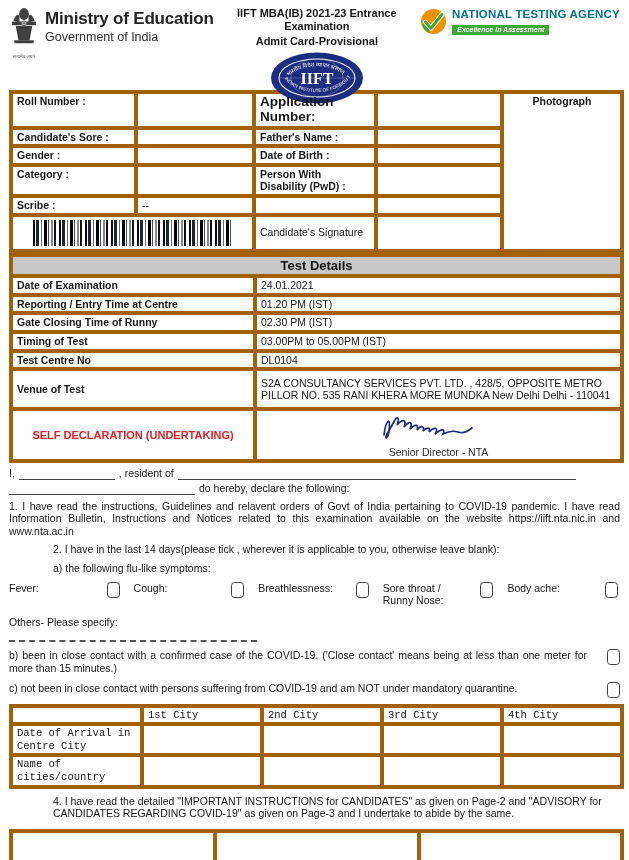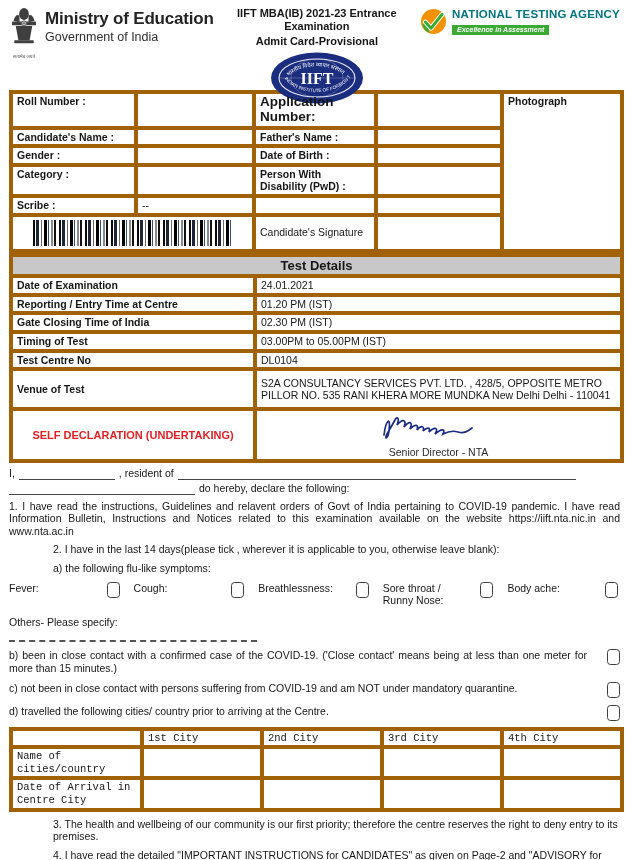--- a/index.html
+++ b/index.html
@@ -32,21 +32,21 @@
   table { border-collapse:collapse; width:611px; table-layout:fixed; }
   td { border:4px solid #a16207; padding:1px 4px; vertical-align:top; font-size:10.5px; overflow:hidden; }
   .lbl { font-weight:bold; }
 
   
   .cand td { height:16px; }
   .cand tr.r1 td { height:18px; }
   .cand tr.r4 td { height:24px; }
   .cand tr.r6 td { height:32px; }
   .appnum { font-size:13.5px; font-weight:bold; line-height:1.1; }
-  .photo { font-weight:bold; vertical-align:top; }
+  .photo { text-align:center; font-weight:bold; vertical-align:top; }
   .bc-cell { text-align:center; vertical-align:middle; }
   .barcode {
     width:200px; height:26px; margin:2px auto;
     background:repeating-linear-gradient(90deg,
       #0a0a0a 0 2px, #fff 2px 3px, #1d2435 3px 6px, #fff 6px 8px,
       #6b6b6b 8px 9px, #fff 9px 11px, #000 11px 14px, #fff 14px 15px,
       #35506b 15px 16px, #fff 16px 18px, #8a8a8a 18px 20px, #fff 20px 21px,
       #111 21px 23px, #fff 23px 26px);
   }
   .sig-lbl { vertical-align:middle; font-weight:normal; }
@@ -165,21 +165,21 @@
         <tr class="r1">
       <td class="lbl">Roll Number :</td>
       <td></td>
       <td class="appnum">Application Number:</td>
       <td></td>
       <td class="photo" rowspan="6">
         <span>Photograph</span>
       </td>
     </tr>
     <tr>
-      <td class="lbl">Candidate's Name :</td>
+      <td class="lbl">Candidate's Sore :</td>
       <td></td>
       <td class="lbl">Father's Name :</td>
       <td></td>
     </tr>
     <tr>
       <td class="lbl">Gender :</td>
       <td></td>
       <td class="lbl">Date of Birth :</td>
       <td></td>
     </tr>
@@ -216,21 +216,21 @@
         </tr>
     <tr>
       <td class="lbl">Date of Examination</td>
       <td>24.01.2021</td>
     </tr>
     <tr>
       <td class="lbl">Reporting / Entry Time at Centre</td>
       <td>01.20 PM (IST)</td>
     </tr>
     <tr>
-      <td class="lbl">Gate Closing Time of India</td>
+      <td class="lbl">Gate Closing Time of Runny</td>
       <td>02.30 PM (IST)</td>
     </tr>
     <tr>
       <td class="lbl">Timing of Test</td>
       <td>03.00PM to 05.00PM (IST)</td>
     </tr>
     <tr>
       <td class="lbl">Test Centre No</td>
       <td>DL0104</td>
     </tr>
@@ -289,61 +289,56 @@
 
     <div class="others">Others- Please specify:</div>
     <div class="dashline"></div>
 
     <div class="bcd">
       <div class="txt">b) been in close contact with a confirmed case of the COVID-19. ('Close contact' means being at less than one meter for more than 15 minutes.)</div>
       <span class="cb"></span>
     </div>
     <div class="bcd">
       <div class="txt">c) not been in close contact with persons suffering from COVID-19 and am NOT under mandatory quarantine.</div>
-      <span class="cb"></span>
-    </div>
-    <div class="bcd">
-      <div class="txt">d) travelled the following cities/ country prior to arriving at the Centre.</div>
       <span class="cb"></span>
     </div>
 
     <table class="city-tbl">
       <colgroup>
           <col style="width:131px">
           <col style="width:120px">
           <col style="width:120px">
           <col style="width:120px">
           <col style="width:120px">
         </colgroup>
       <tbody>
           <tr>
         <td></td>
         <td>1st City</td>
         <td>2nd City</td>
         <td>3rd City</td>
         <td>4th City</td>
       </tr>
       <tr>
-        <td>Name of cities/country</td>
+        <td>Date of Arrival in Centre City</td>
         <td></td>
         <td></td>
         <td></td>
         <td></td>
       </tr>
       <tr>
-        <td>Date of Arrival in Centre City</td>
+        <td>Name of cities/country</td>
         <td></td>
         <td></td>
         <td></td>
         <td></td>
       </tr>
     </tbody>
       </table>
 
-    <div class="para2">3. The health and wellbeing of our community is our first priority; therefore the centre reserves the right to deny entry to its premises.</div>
     <div class="para2">4. I have read the detailed "IMPORTANT INSTRUCTIONS for CANDIDATES" as given on Page-2 and "ADVISORY for CANDIDATES REGARDING COVID-19" as given on Page-3 and I undertake to abide by the same.</div>
   </div>
 
   <table class="boxes">
     <colgroup>
         <col style="width:204px">
         <col style="width:204px">
         <col style="width:203px">
       </colgroup>
     <tbody>

